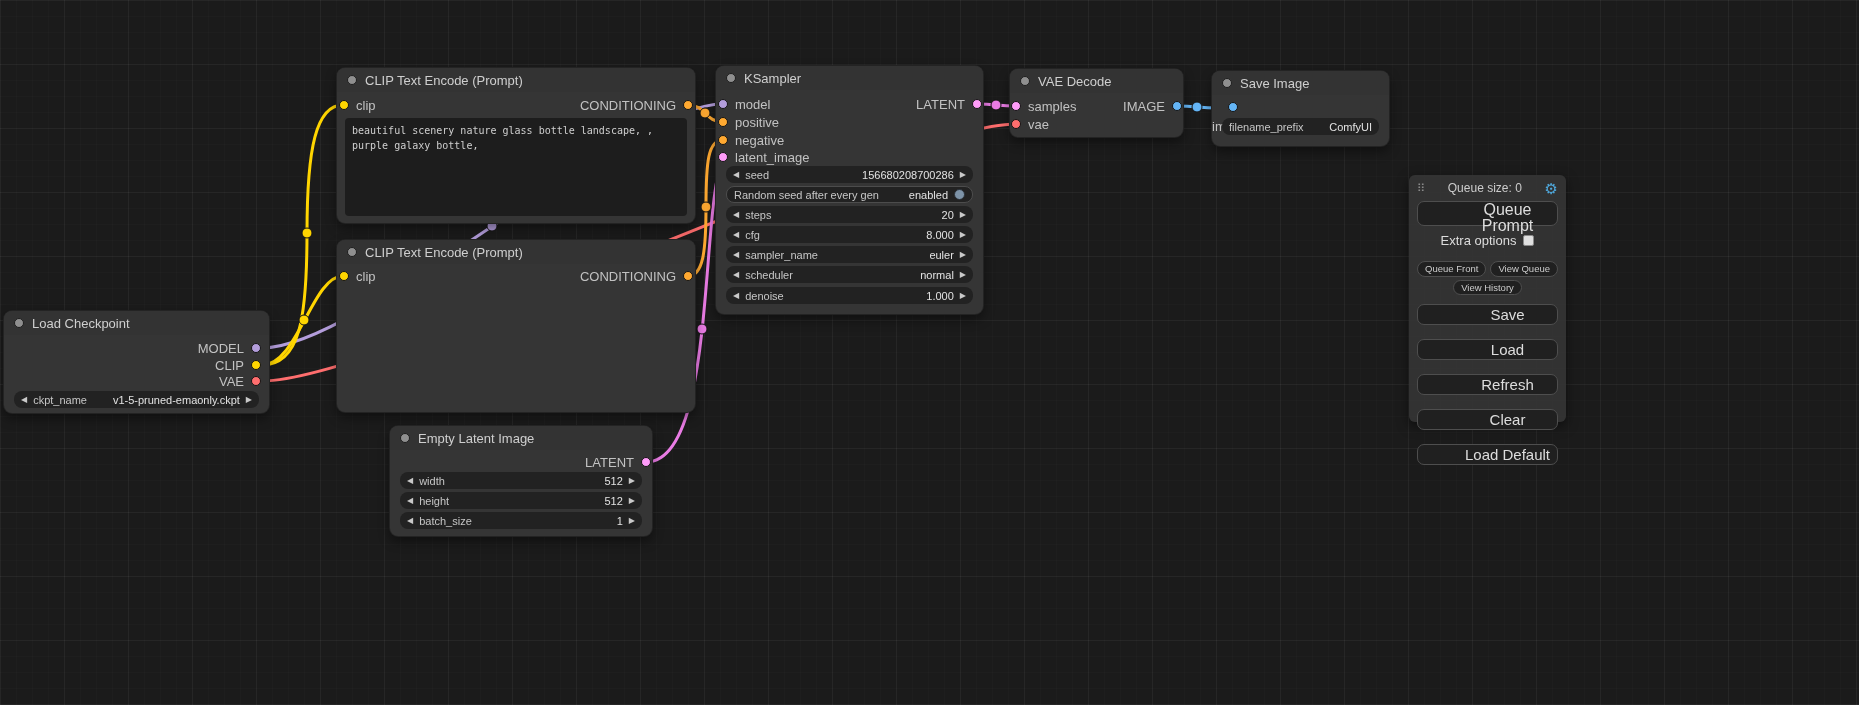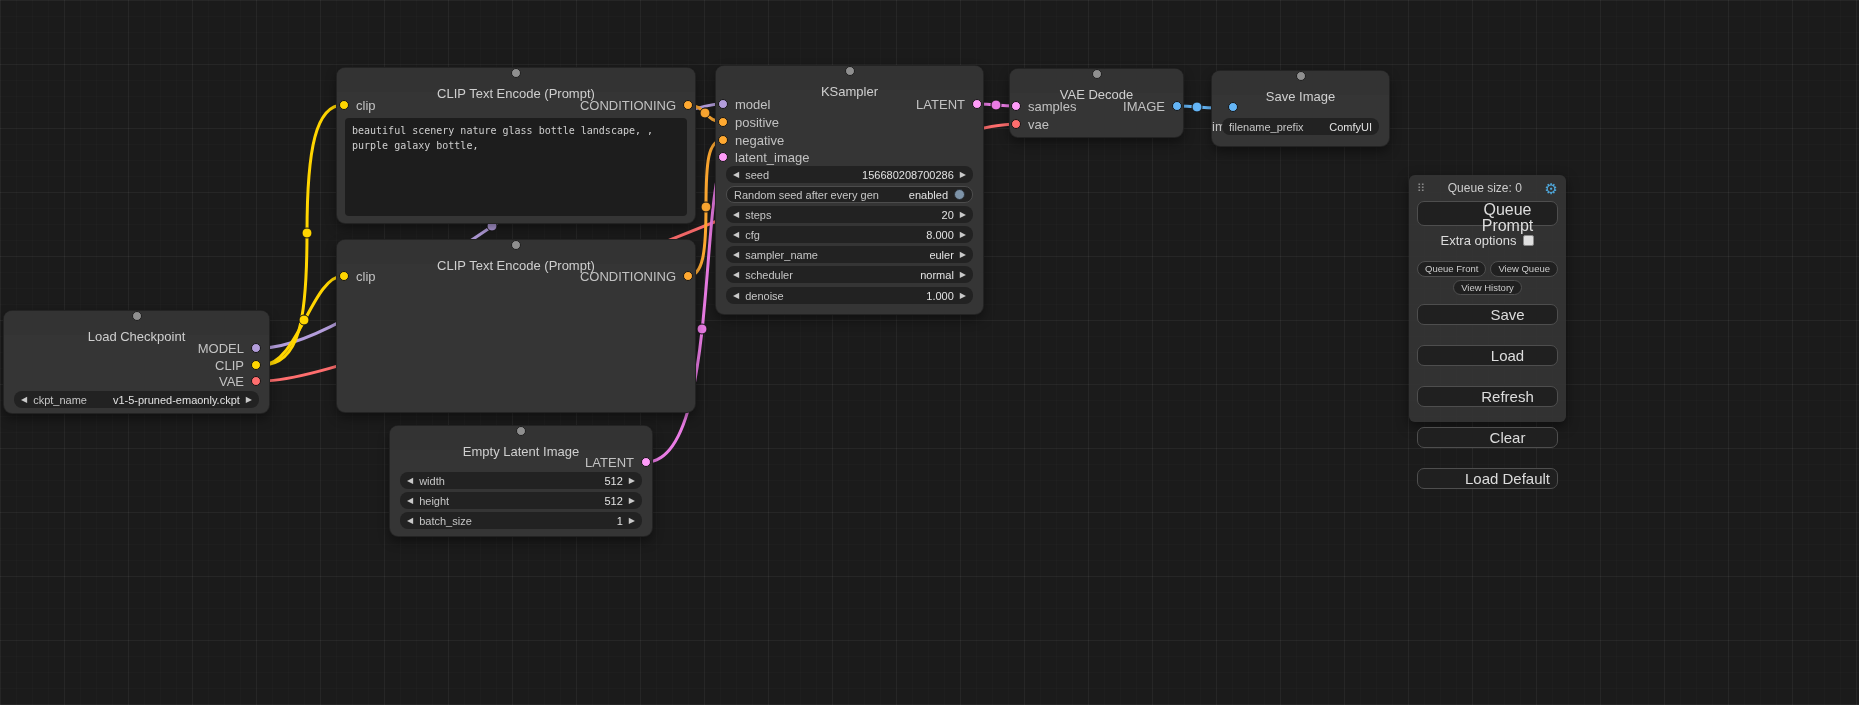--- a/index.html
+++ b/index.html
@@ -11,42 +11,42 @@
       linear-gradient(90deg, rgba(255,255,255,0.035) 1px, transparent 1px),
       linear-gradient(rgba(255,255,255,0.013) 1px, transparent 1px),
       linear-gradient(90deg, rgba(255,255,255,0.013) 1px, transparent 1px);
     background-size:64px 64px,64px 64px,16px 16px,16px 16px;}
   #wires{position:absolute;left:0;top:0;z-index:1;pointer-events:none;}
   .wire{fill:none;stroke-width:3;stroke-linecap:round;}
   .linkdot{stroke:#141414;stroke-width:1;}
   .node{position:absolute;background:#353535;border-radius:8px;z-index:2;
     box-shadow:0 0 0 1px #232323,0 5px 12px rgba(0,0,0,.45);}
   .node-title{position:absolute;left:0;top:0;right:0;height:24px;display:flex;align-items:center;gap:8px;
-    padding:0 10px;background:#333;border-radius:8px 8px 0 0;color:#cfcfcf;font-size:13px;flex-direction:column;}
+    padding:0 10px;background:#333;border-radius:8px 8px 0 0;color:#cfcfcf;font-size:13px;}
   .title-dot{width:10px;height:10px;border-radius:50%;background:#8f8f8f;border:1px solid #1e1e1e;flex:none;}
   .slot{position:absolute;height:12px;display:flex;align-items:center;gap:7px;font-size:13px;color:#c2c2c2;white-space:nowrap;}
   .port{width:10px;height:10px;border-radius:50%;border:1px solid #151515;flex:none;}
   .widget{position:absolute;left:10px;right:10px;height:17px;background:#222;border-radius:8px;
     display:flex;align-items:center;gap:6px;padding:4px 7px;font-size:11px;color:#c6c6c6;white-space:nowrap;}
   .widget .arrow{font-size:8px;color:#c9c9c9;line-height:1;cursor:pointer;}
   .widget .spacer{flex:1;}
   .widget .wvalue{color:#e2e2e2;}
   .widget.toggle{border:1px solid #4c4c4c;text-align:center;}
   .toggle-dot{width:11px;height:11px;border-radius:50%;background:#7d93a8;border:1px solid #2a2f36;flex:none;}
   .prompt{position:absolute;left:8px;right:8px;background:#1d1d1d;border:none;border-radius:4px;
     color:#cfcfcf;font-family:"DejaVu Sans Mono",monospace;font-size:10px;line-height:1.5;
     padding:5px 7px;resize:none;outline:none;}
   .qpanel{position:absolute;left:1409px;top:175px;width:157px;height:247px;z-index:3;
     background:rgba(52,52,52,.97);border-radius:6px;box-shadow:0 4px 12px rgba(0,0,0,.5);
     padding:4px 8px;}
   .qheader{display:flex;align-items:center;justify-content:space-between;height:18px;color:#cccccc;font-size:12px;}
   .qdrag{color:#8a8a8a;font-size:11px;cursor:grab;}
   .qgear{color:#4fa8dc;font-size:15px;cursor:pointer;line-height:1;}
   button{font-family:inherit;cursor:pointer;padding-left:40px;}
-  .qbtn{display:block;width:100%;height:21px;margin-top:20px;background:#202020;border:1px solid #4e4e4e;
+  .qbtn{display:block;width:100%;height:21px;margin-top:14px;background:#202020;border:1px solid #4e4e4e;
     border-radius:7px;color:#dddddd;font-size:15px;line-height:1;}
   .qbtn-prompt{height:25px;margin-top:4px;font-size:16px;}
   .qbtn.gap{margin-top:9px;}
   .qextra{margin-top:7px;height:14px;display:flex;align-items:center;justify-content:center;gap:7px;
     color:#dddddd;font-size:13px;}
   .qcheck{width:11px;height:11px;background:#e0e0e0;border-radius:2px;border:1px solid #8a8a8a;cursor:pointer;}
   .qrow{margin-top:14px;display:flex;justify-content:space-between;}
   .qrow.center{margin-top:3px;justify-content:center;}
   .qbtn-sm{background:#202020;border:1px solid #4e4e4e;border-radius:10px;color:#cccccc;
     font-size:9.5px;padding:2px 7px;line-height:1;}

